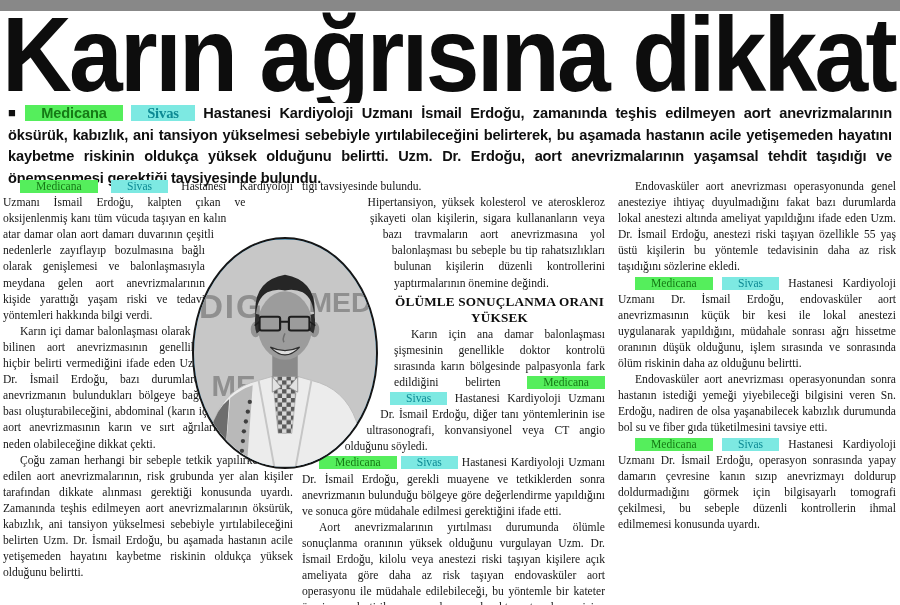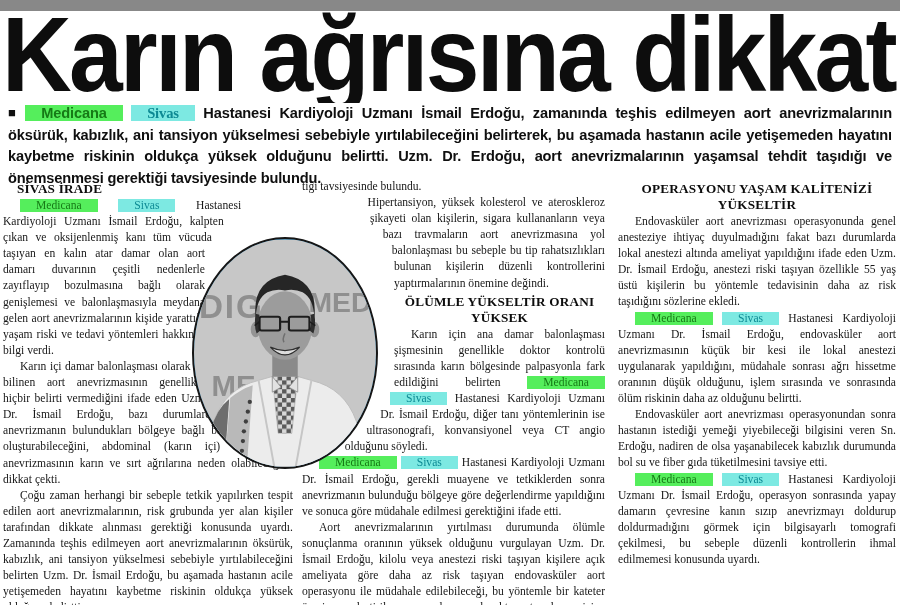--- a/index.html
+++ b/index.html
@@ -70,36 +70,34 @@
 
   <svg class="headline-svg" width="900" height="96">
     <text x="2" y="84" font-size="106" textLength="893" lengthAdjust="spacingAndGlyphs">Karın ağrısına dikkat</text>
   </svg>
 
   <p class="lead"><span class="bullet">■</span><span><span class="hl hl-medicana">Medicana</span> <span class="hl hl-sivas">Sivas</span> Hastanesi Kardiyoloji Uzmanı İsmail Erdoğu, zamanında teşhis edilmeyen aort anevrizmalarının öksürük, kabızlık, ani tansiyon yükselmesi sebebiyle yırtılabileceğini belirterek, bu aşamada hastanın acile yetişemeden hayatını kaybetme riskinin oldukça yüksek olduğunu belirtti. Uzm. Dr. Erdoğu, aort anevrizmalarının yaşamsal tehdit taşıdığı ve önemsenmesi gerektiği tavsiyesinde bulundu.</span></p>
 
   <div class="cols">
     <div class="col col1">
         <div class="spacer-r"></div>
-        <h3 class="left">SİVAS İRADE</h3>
         <p><span class="hl hl-medicana">Medicana</span> <span class="hl hl-sivas">Sivas</span> Hastanesi Kardiyoloji Uzmanı İsmail Erdoğu, kalpten çıkan ve oksijenlenmiş kanı tüm vücuda taşıyan en kalın atar damar olan aort damarı duvarının çeşitli nedenlerle zayıflayıp bozulmasına bağlı olarak genişlemesi ve balonlaşmasıyla meydana gelen aort anevrizmalarının kişide yarattığı yaşam riski ve tedavi yöntemleri hakkında bilgi verdi.</p>
         <p>Karın içi damar balonlaşması olarak da bilinen aort anevrizmasının genellikle hiçbir belirti vermediğini ifade eden Uzm. Dr. İsmail Erdoğu, bazı durumlarda anevrizmanın bulundukları bölgeye bağlı bası oluşturabileceğini, abdominal (karın içi) aort anevrizmasının karın ve sırt ağrılarına neden olabileceğine dikkat çekti.</p>
         <p>Çoğu zaman herhangi bir sebeple tetkik yapılırken tespit edilen aort anevrizmalarının, risk grubunda yer alan kişiler tarafından dikkate alınması gerektiği konusunda uyardı. Zamanında teşhis edilmeyen aort anevrizmalarının öksürük, kabızlık, ani tansiyon yükselmesi sebebiyle yırtılabileceğini belirten Uzm. Dr. İsmail Erdoğu, bu aşamada hastanın acile yetişemeden hayatını kaybetme riskinin oldukça yüksek olduğunu belirtti.</p>
       </div>
     <div class="col col2">
         <div class="spacer-l"></div>
         <p class="cont">tiği tavsiyesinde bulundu.</p>
         <p>Hipertansiyon, yüksek kolesterol ve ateroskleroz şikayeti olan kişilerin, sigara kullananların veya bazı travmaların aort anevrizmasına yol balonlaşması bu sebeple bu tip rahatsızlıkları bulunan kişilerin düzenli kontrollerini yaptırmalarının önemine değindi.</p>
-        <h3 class="center">ÖLÜMLE YÜKSELTİR ORANI YÜKSEK</h3>
+        <h3 class="center">ÖLÜMLE SONUÇLANMA ORANI YÜKSEK</h3>
         <p>Karın için ana damar balonlaşması şişmesinin genellikle doktor kontrolü sırasında karın bölgesinde palpasyonla fark edildiğini belirten <span class="hl hl-medicana">Medicana</span> <span class="hl hl-sivas">Sivas</span> Hastanesi Kardiyoloji Uzmanı Dr. İsmail Erdoğu, diğer tanı yöntemlerinin ise ultrasonografi, konvansiyonel veya CT angio olduğunu söyledi.</p>
         <p><span class="hl hl-medicana">Medicana</span> <span class="hl hl-sivas">Sivas</span> Hastanesi Kardiyoloji Uzmanı Dr. İsmail Erdoğu, gerekli muayene ve tetkiklerden sonra anevrizmanın bulunduğu bölgeye göre değerlendirme yapıldığını ve sonuca göre müdahale edilmesi gerektiğini ifade etti.</p>
         <p>Aort anevrizmalarının yırtılması durumunda ölümle sonuçlanma oranının yüksek olduğunu vurgulayan Uzm. Dr. İsmail Erdoğu, kilolu veya anestezi riski taşıyan kişilere açık ameliyata göre daha az risk taşıyan endovasküler aort operasyonu ile müdahale edilebileceği, bu yöntemle bir kateter üzerine yerleştirilen yapay damarın kasıktan atar damar içine oradan da karındaki aort damarının hastalıklı bölümüne ilerleyip oraya yerleştirildiği bilgisini verdi. Bu operasyonla anevrizmanın kasıkta küçük bir kesi</p>
       </div>
     <div class="col col3">
-        <h3 class="center">OPERASYONU YAŞAM KALİTENİZİ YÜKSELTİR</h3>
         <p>Endovasküler aort anevrizması operasyonunda genel anesteziye ihtiyaç duyulmadığını fakat bazı durumlarda lokal anestezi altında ameliyat yapıldığını ifade eden Uzm. Dr. İsmail Erdoğu, anestezi riski taşıyan özellikle 55 yaş üstü kişilerin bu yöntemle tedavisinin daha az risk taşıdığını sözlerine ekledi.</p>
         <p><span class="hl hl-medicana">Medicana</span> <span class="hl hl-sivas">Sivas</span> Hastanesi Kardiyoloji Uzmanı Dr. İsmail Erdoğu, endovasküler aort anevrizmasının küçük bir kesi ile lokal anestezi uygulanarak yapıldığını, müdahale sonrası ağrı hissetme oranının düşük olduğunu, işlem sırasında ve sonrasında ölüm riskinin daha az olduğunu belirtti.</p>
         <p>Endovasküler aort anevrizması operasyonundan sonra hastanın istediği yemeği yiyebileceği bilgisini veren Sn. Erdoğu, nadiren de olsa yaşanabilecek kabızlık durumunda bol su ve fiber gıda tüketilmesini tavsiye etti.</p>
         <p><span class="hl hl-medicana">Medicana</span> <span class="hl hl-sivas">Sivas</span> Hastanesi Kardiyoloji Uzmanı Dr. İsmail Erdoğu, operasyon sonrasında yapay damarın çevresine kanın sızıp anevrizmayı doldurup doldurmadığını görmek için bilgisayarlı tomografi çekilmesi, bu sebeple düzenli kontrollerin ihmal edilmemesi konusunda uyardı.</p>
       </div>
   </div>
 
   <div class="photo">
     <svg viewBox="0 0 186 232">
       <rect x="0" y="0" width="186" height="232" fill="#c7c7c7"></rect>

